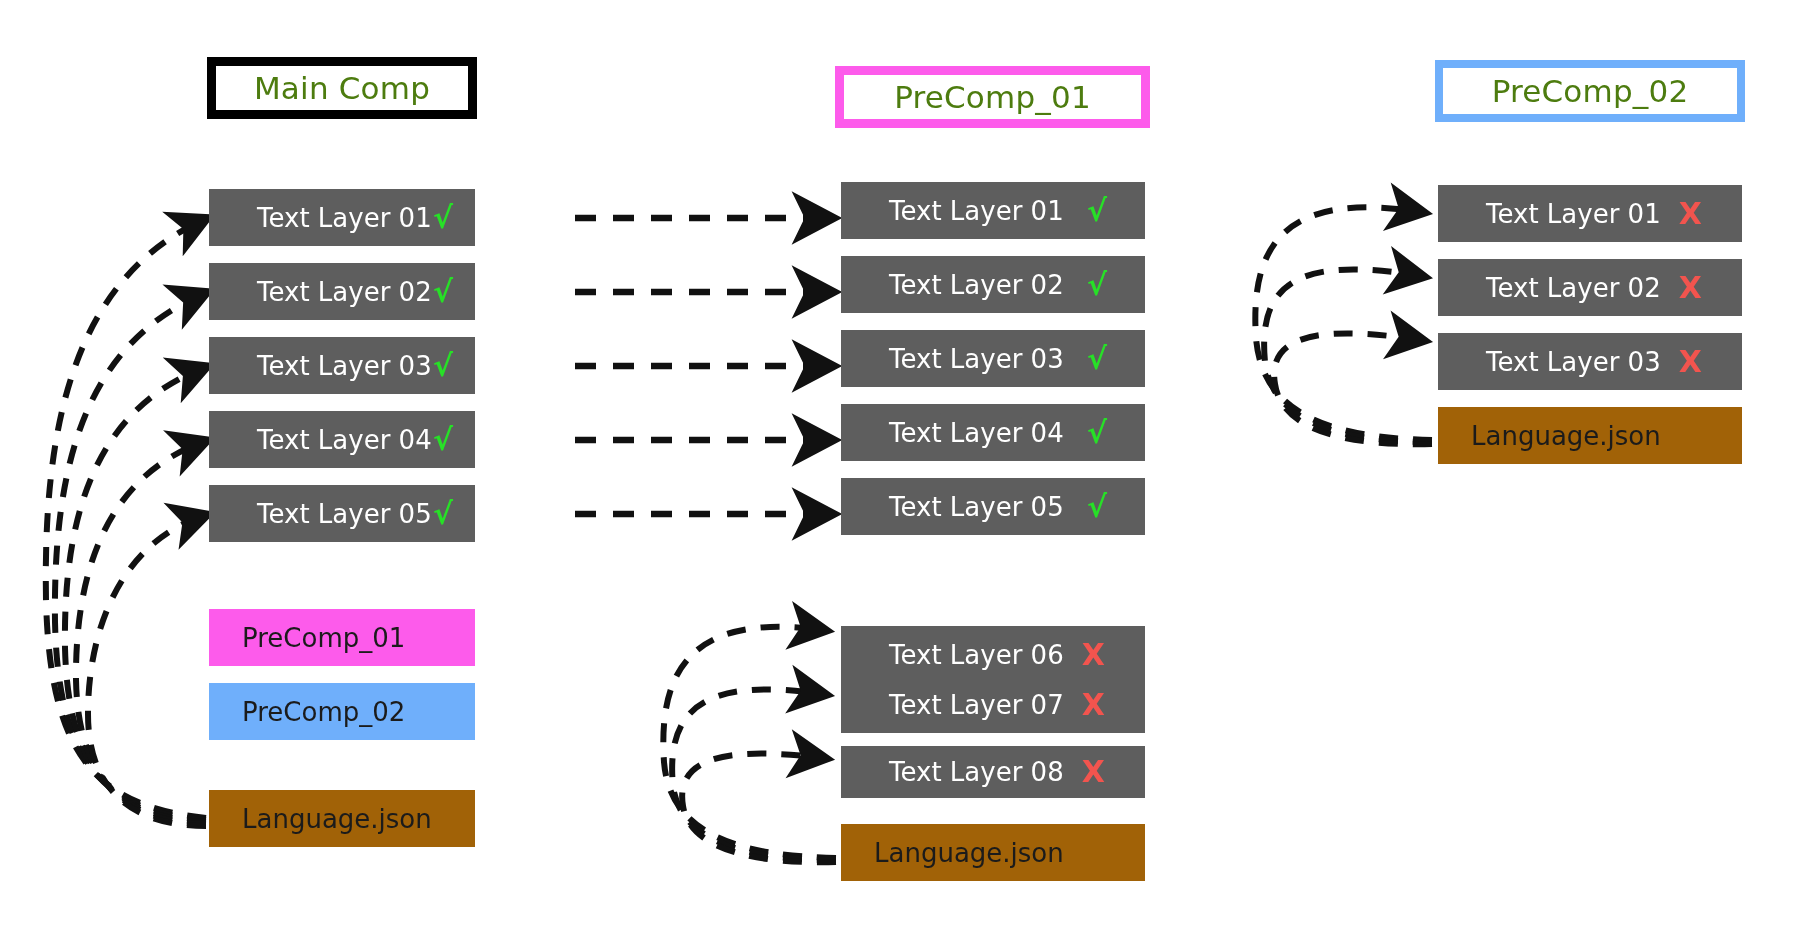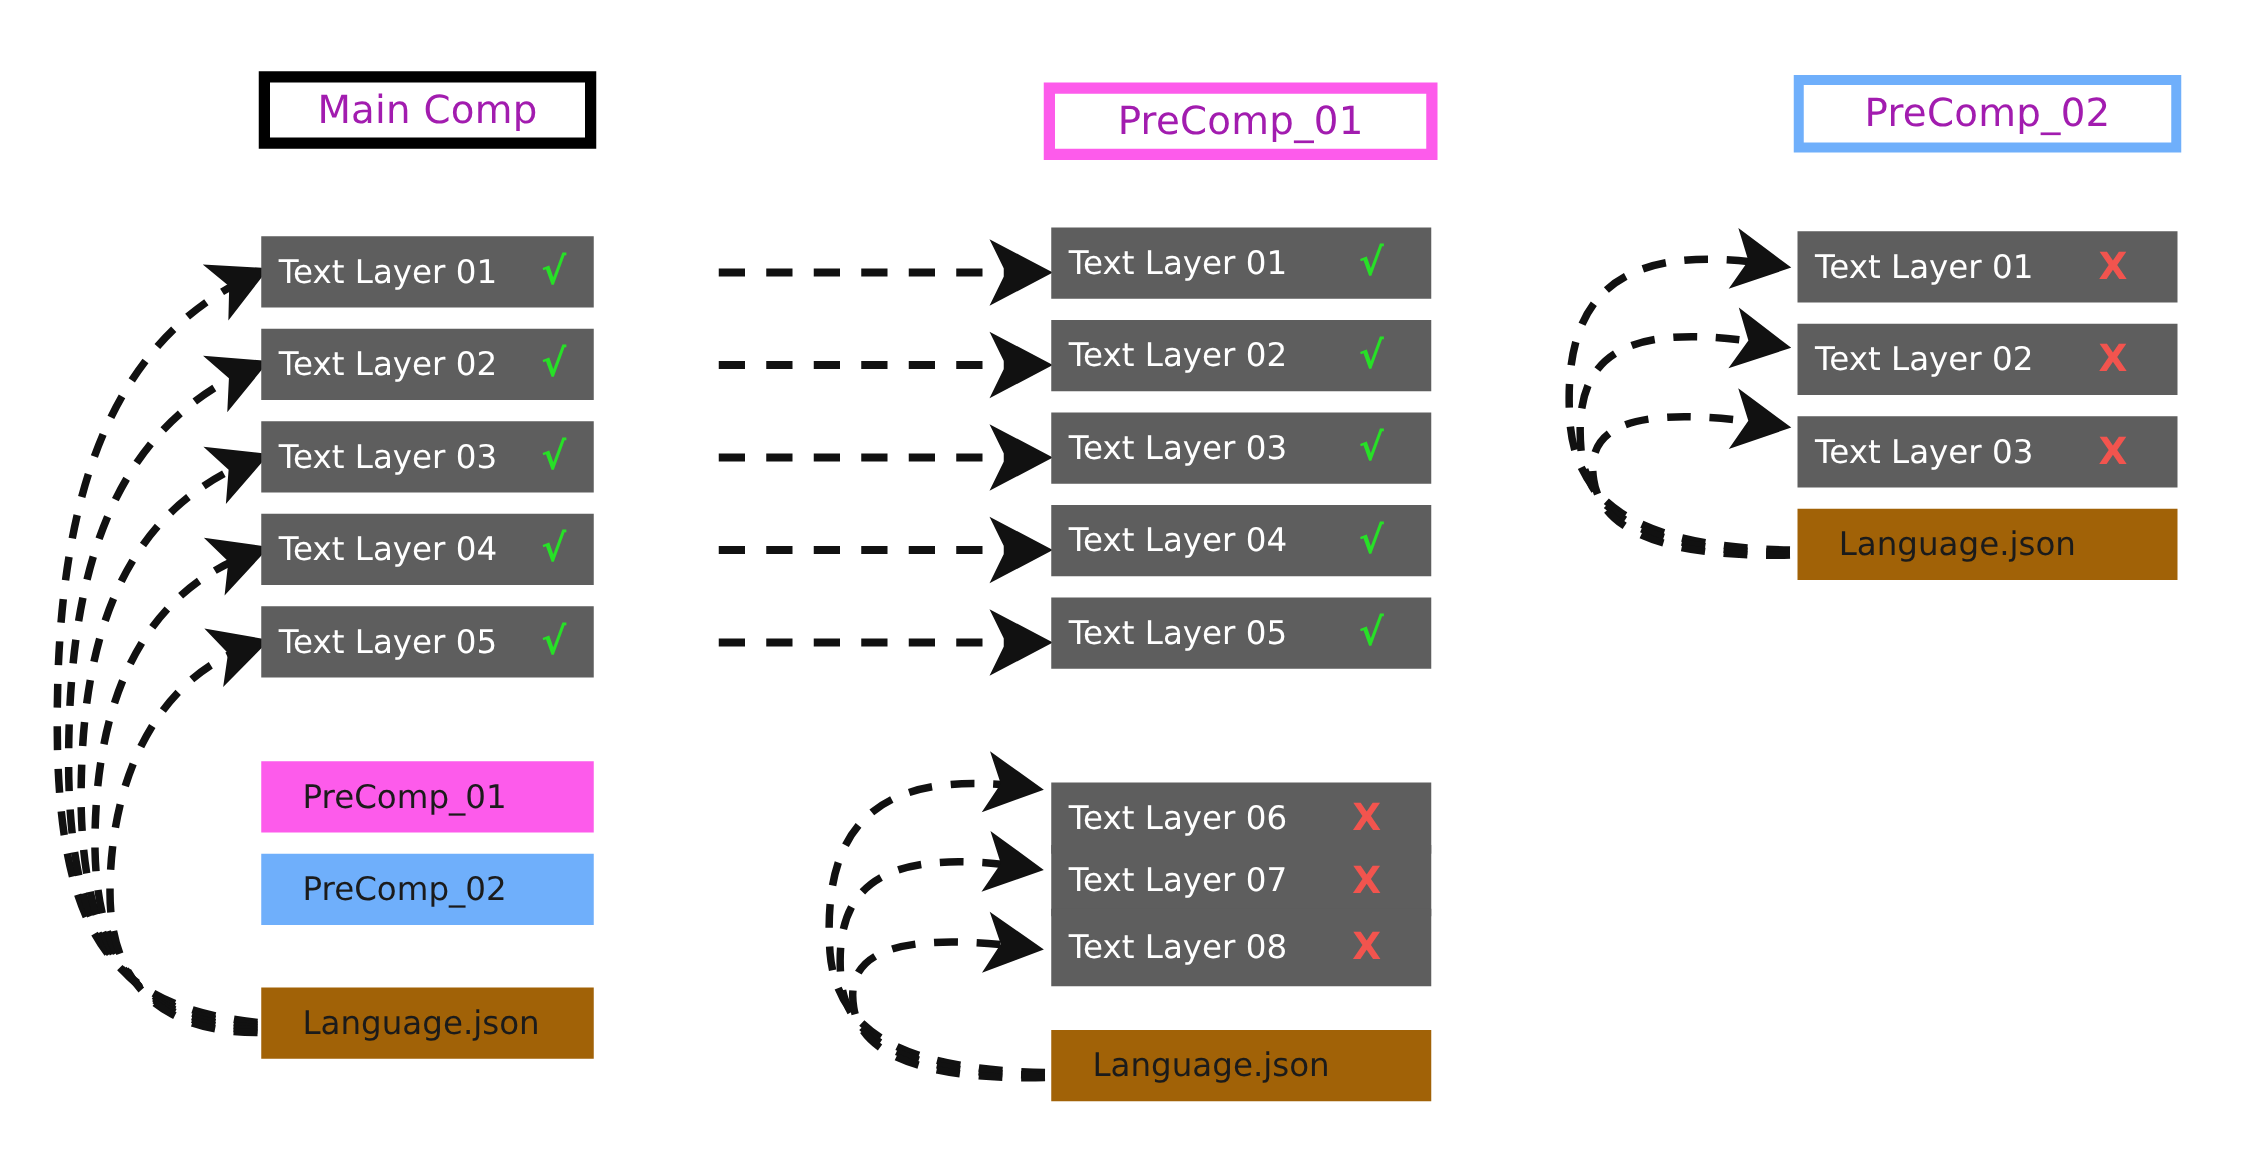--- a/index.html
+++ b/index.html
@@ -17,39 +17,39 @@
 
   
   .comp-header{
     position:absolute;
     background:#ffffff;
     box-sizing:border-box;
     display:flex;align-items:center;justify-content:center;
     z-index:3;
   }
   .comp-header .hdr-label{
-    font-size:31px;color:#a21caf;letter-spacing:.2px;white-space:nowrap;
+    font-size:31px;color:#4d7c0f;letter-spacing:.2px;white-space:nowrap;
   }
 
   
   .layer{
     position:absolute;
     box-sizing:border-box;
     display:flex;align-items:center;
     z-index:3;
   }
   .layer .lname{
     font-size:26px;white-space:nowrap;line-height:1;
   }
   .layer .lmark{
     position:absolute;
     font-size:30px;line-height:1;font-weight:bold;
   }
   .layer.text-layer{background:#5e5e5e;}
-  .layer.text-layer .lname{color:#ffffff;padding-left:14px;}
+  .layer.text-layer .lname{color:#ffffff;padding-left:48px;}
   .layer.precomp-01{background:#fd5beb;}
   .layer.precomp-02{background:#6faffb;}
   .layer.json{background:#a16207;}
   .layer.precomp-01 .lname,
   .layer.precomp-02 .lname,
   .layer.json .lname{color:#1b1b1b;padding-left:33px;}
 
   .mark-ok{color:#27e027;font-weight:normal;font-size:34px;}
   .mark-no{color:#f2544e;}
 </style>
@@ -155,21 +155,21 @@
   </div>
 
   <div class="layer text-layer" style="left:841px;top:602px;width:304px;height:57px;margin-top:24px;">
     <span class="lname">Text Layer 06</span>
     <span class="lmark mark-no" style="right:40px;">X</span>
   </div>
   <div class="layer text-layer" style="left:841px;top:676px;width:304px;height:57px;">
     <span class="lname">Text Layer 07</span>
     <span class="lmark mark-no" style="right:40px;">X</span>
   </div>
-  <div class="layer text-layer" style="left:841px;top:727px;width:304px;height:62px;">
+  <div class="layer text-layer" style="left:841px;top:746px;width:304px;height:52px;">
     <span class="lname">Text Layer 08</span>
     <span class="lmark mark-no" style="right:40px;">X</span>
   </div>
   <div class="layer json" style="left:841px;top:824px;width:304px;height:57px;">
     <span class="lname">Language.json</span>
   </div>
 
   <div class="comp-header" style="left:1435px;top:60px;width:310px;height:62px;border:8px solid #6faffb;">
     <span class="hdr-label">PreComp_02</span>
   </div>

